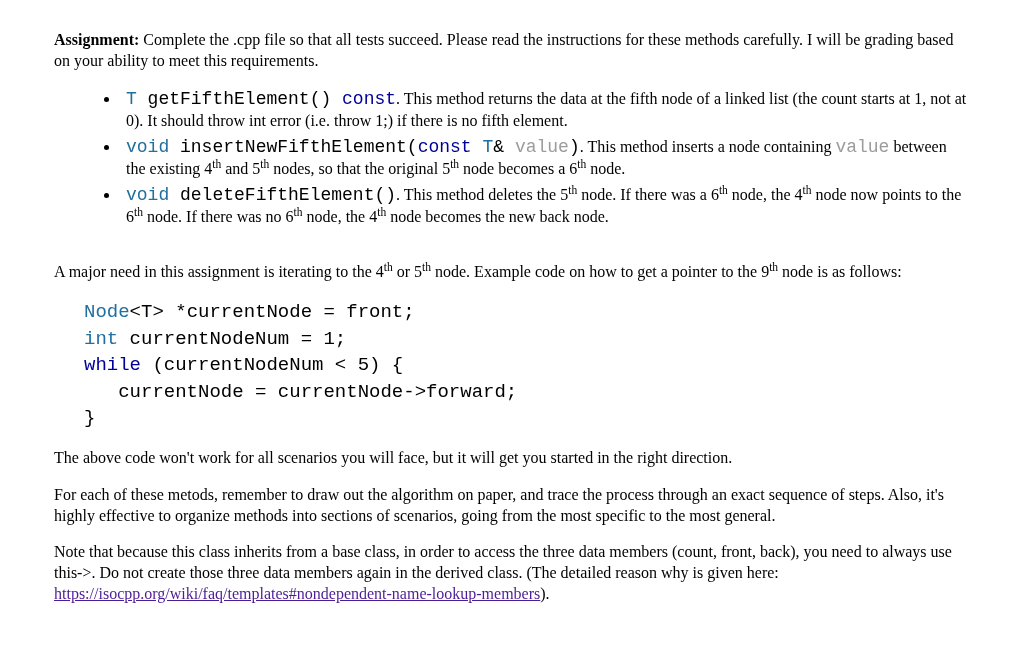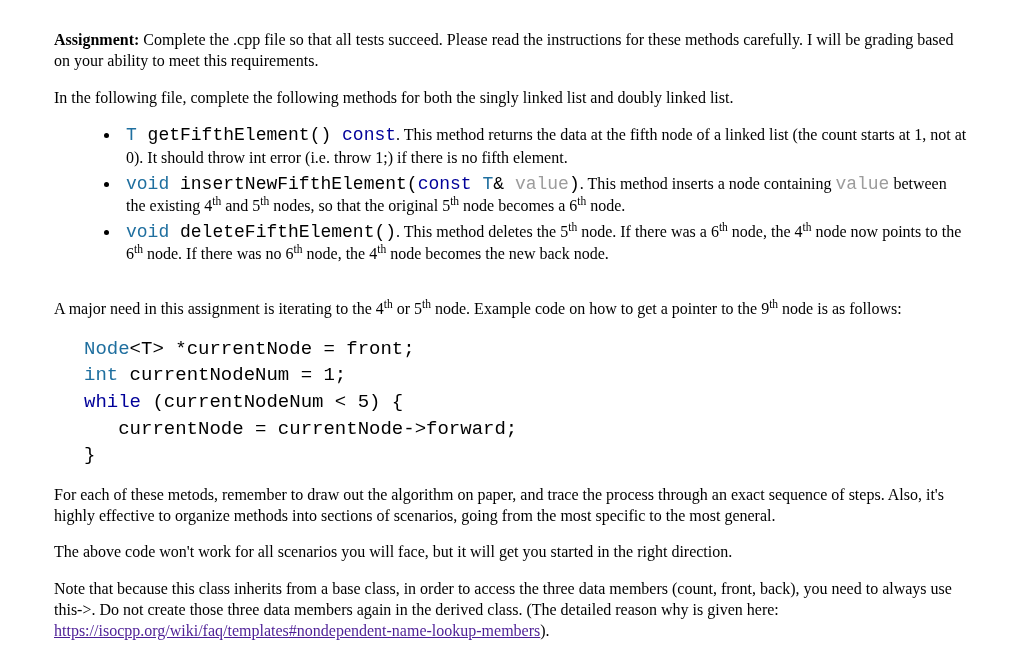--- a/index.html
+++ b/index.html
@@ -65,21 +65,20 @@
 </style>
 </head>
 <body>
 
 <div class="page">
 
   <p class="para">
     <span class="bold">Assignment:</span><span> Complete the .cpp file so that all tests succeed. Please read the instructions for these methods carefully.  I will be grading based on your ability to meet this requirements.</span>
   </p>
 
-  <p class="para">In the following file, complete the following methods for both the singly linked list and doubly linked list.</p>
 
   <ul class="bullets">
     <li>
       <span class="mono"><span class="kw-type">T </span><span>getFifthElement() </span><span class="kw-blue">const</span></span><span>.  This method returns the data at the fifth node of a linked list (the count starts at 1, not at 0).  It should throw int error (i.e. throw 1;) if there is no fifth element.</span>
     </li>
     <li>
       <span class="mono"><span class="kw-type">void </span><span>insertNewFifthElement(</span><span class="kw-blue">const</span><span class="kw-type"> T</span><span>&amp; </span><span class="dim">value</span><span>)</span></span><span>.  This method inserts a node containing </span><span class="mono dim">value</span><span> between the existing 4</span><sup>th</sup><span> and 5</span><sup>th</sup><span> nodes, so that the original 5</span><sup>th</sup><span> node becomes a 6</span><sup>th</sup><span> node.</span>
     </li>
     <li>
       <span class="mono"><span class="kw-type">void </span><span>deleteFifthElement()</span></span><span>.  This method deletes the 5</span><sup>th</sup><span> node.  If there was a 6</span><sup>th</sup><span> node, the 4</span><sup>th</sup><span> node now points to the 6</span><sup>th</sup><span> node.  If there was no 6</span><sup>th</sup><span> node, the 4</span><sup>th</sup><span> node becomes the new back node.</span>
@@ -91,21 +90,21 @@
   <p class="para">
     <span>A major need in this assignment is iterating to the 4</span><sup>th</sup><span> or 5</span><sup>th</sup><span> node.  Example code on how to get a pointer to the 9</span><sup>th</sup><span> node is as follows:</span>
   </p>
 
   <div class="codeblock"><span class="kw-type">Node</span><span>&lt;T&gt;</span><span> *currentNode = front;</span>
 <span class="kw-type">int</span><span> currentNodeNum = 1;</span>
 <span class="kw-blue">while</span><span> (currentNodeNum &lt; 5) {</span>
 <span>   currentNode = currentNode-&gt;forward;</span>
 <span>}</span></div>
 
+  <p class="para">The above code won't work for all scenarios you will face, but it will get you started in the right direction.</p>
+
   <p class="para">For each of these metods, remember to draw out the algorithm on paper, and trace the process through an exact sequence of steps.  Also, it's highly effective to organize methods into sections of scenarios, going from the most specific to the most general.</p>
-
-  <p class="para">The above code won't work for all scenarios you will face, but it will get you started in the right direction.</p>
 
   <p class="para" style="margin-bottom:4px">
     <span>Note that because this class inherits from a base class, in order to access the three data members (count, front, back), you need to always use this-&gt;.  Do not create those three data members again in the derived class.  (The detailed reason why is given here: </span><a class="link" href="#">https://isocpp.org/wiki/faq/templates#nondependent-name-lookup-members</a><span>).</span>
   </p>
 
 </div>
 
 </body></html>

